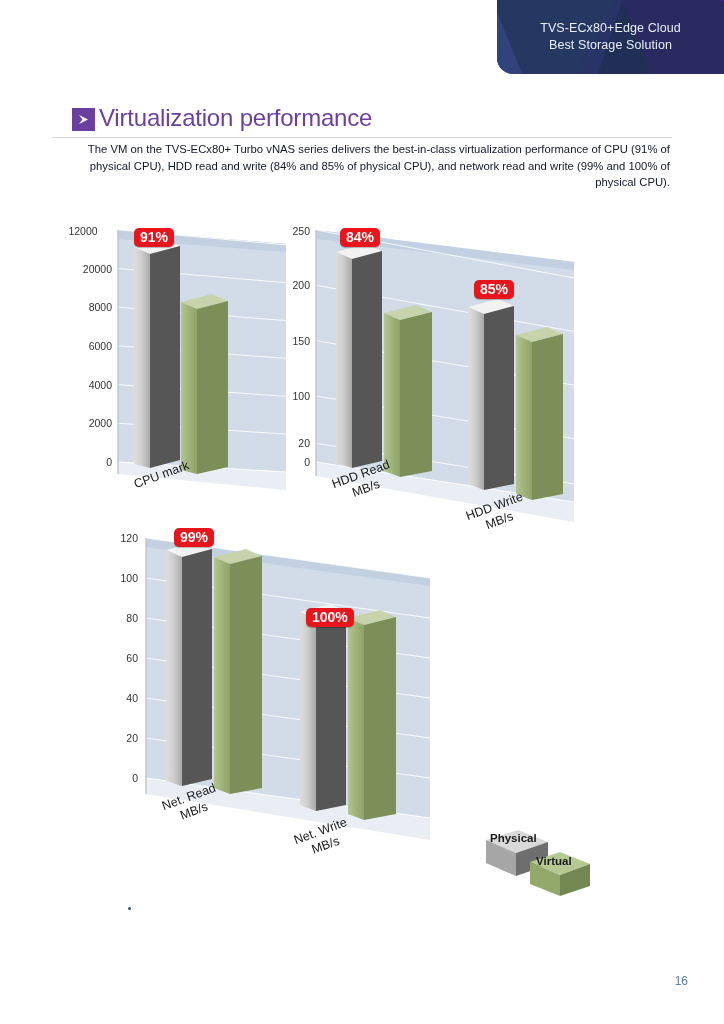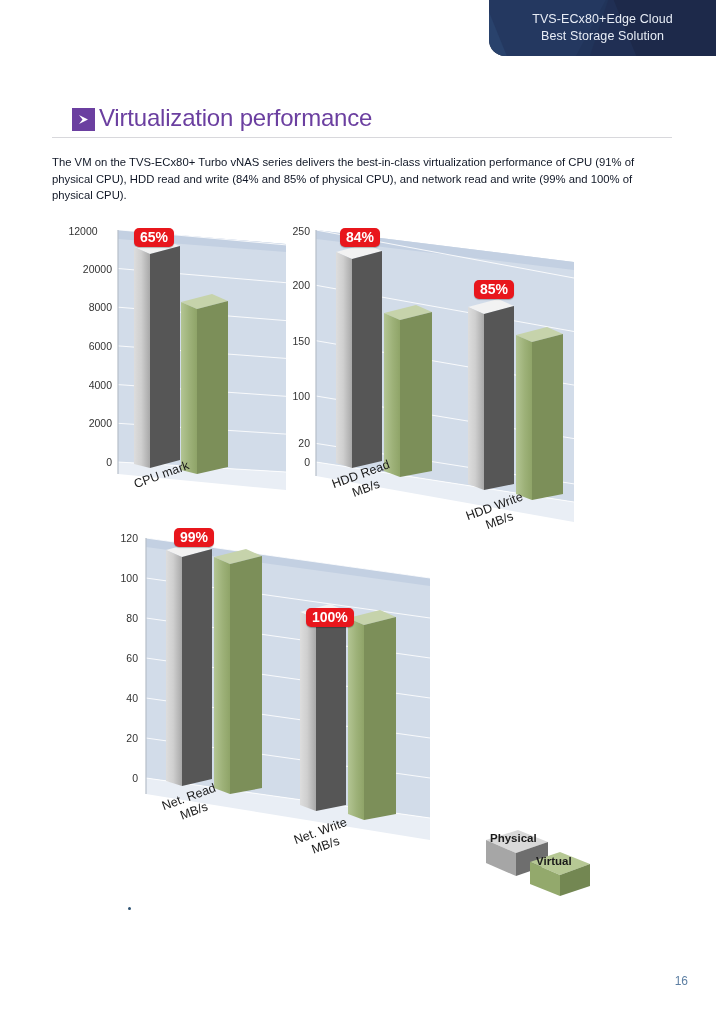--- a/index.html
+++ b/index.html
@@ -13,24 +13,24 @@
     position: relative;
     overflow: hidden;
     font-family: "Liberation Sans", sans-serif;
     color: #1a1f2e;
   }
 
   
   .banner {
     position: absolute;
     top: 0;
-    right: 8px;
+    right: 0;
     width: 227px;
-    height: 56px;
-    background: #0f172a;
+    height: 74px;
+    background: #4c1d95;
     border-bottom-left-radius: 16px;
     overflow: hidden;
     display: flex;
     flex-direction: column;
     align-items: center;
     justify-content: center;
   }
   .banner .facet1 {
     position: absolute;
     left: -30px; top: -40px;
@@ -96,25 +96,26 @@
     line-height: 1;
     padding-bottom: 2px;
   }
   .title-rule {
     margin-top: 5px;
     height: 1px;
     background: #d8d8dc;
     width: 620px;
   }
   .section-desc {
-    margin-top: 16px;
+    margin-top: 3px;
     font-size: 11.3px;
     line-height: 16.5px;
     color: #111827;
     width: 618px;
+    text-align: right;
   }
 
   
   .chart {
     position: absolute;
   }
   .plot {
     position: absolute;
     left: 0; top: 0;
   }
@@ -268,21 +269,21 @@
   </svg>
 
   <div class="axis-label" style="left:-32px; top:240px; width:58px;">0</div>
   <div class="axis-label" style="left:-32px; top:201px; width:58px;">2000</div>
   <div class="axis-label" style="left:-32px; top:163px; width:58px;">4000</div>
   <div class="axis-label" style="left:-32px; top:124px; width:58px;">6000</div>
   <div class="axis-label" style="left:-32px; top:85px; width:58px;">8000</div>
   <div class="axis-label" style="left:-32px; top:47px; width:58px;">20000</div>
   <div class="axis-label" style="left:-32px; top:9px; width:58px;text-align:center;">12000</div>
 
-  <div class="badge" style="left:48px; top:6px;">65%</div>
+  <div class="badge" style="left:48px; top:6px;">91%</div>
 
   <div class="cat-label" style="left:46px; top:256px; transform:rotate(-20deg);">CPU mark</div>
 </div>
 
 <div class="chart" style="left:296px; top:222px; width:300px; height:330px;">
   <svg class="plot" width="300" height="330">
     <polygon points="20,8 278,40 278,280 20,240" fill="#d2dce9"></polygon>
     <polygon points="20,8 278,40 278,48 20,17" fill="#c3d0e2"></polygon>
     <polygon points="20,240 278,280 278,300 20,254" fill="#e9eef5"></polygon>
     <g stroke="#ffffff" stroke-width="1" opacity=".85">

